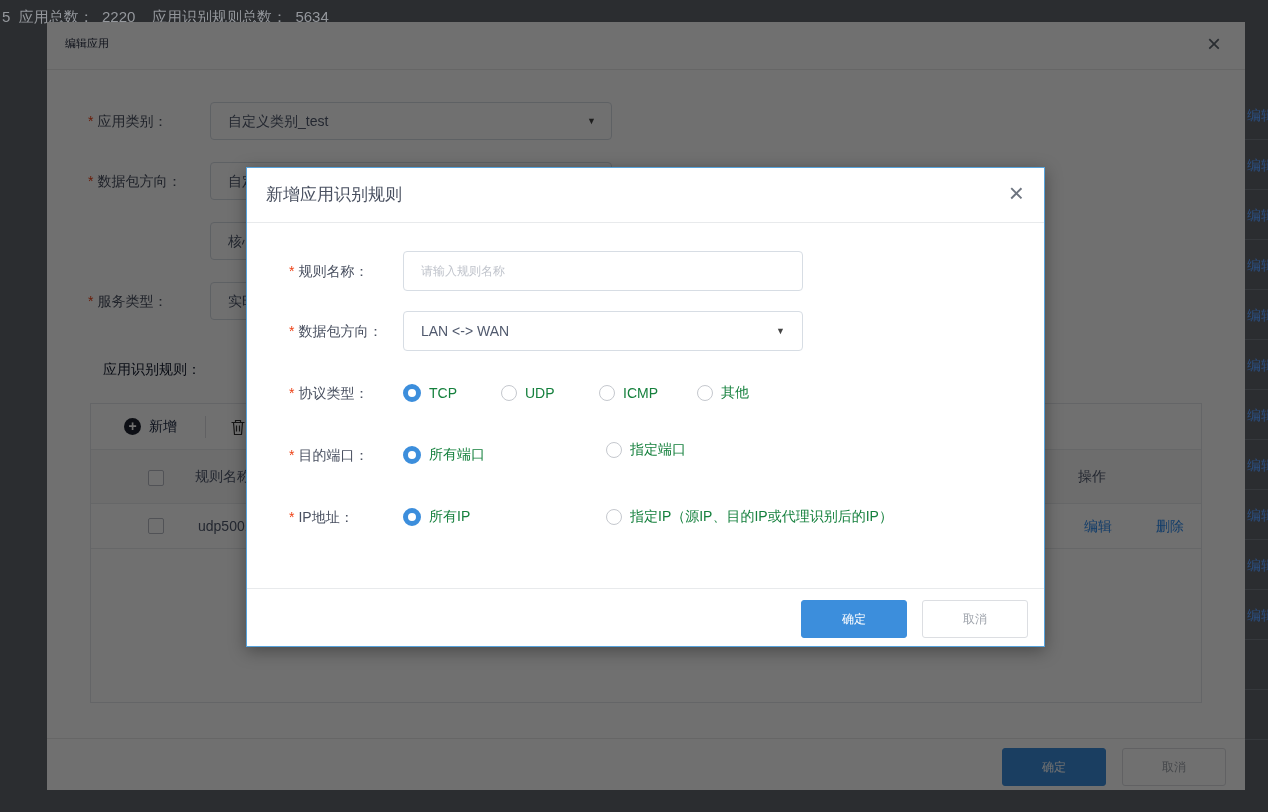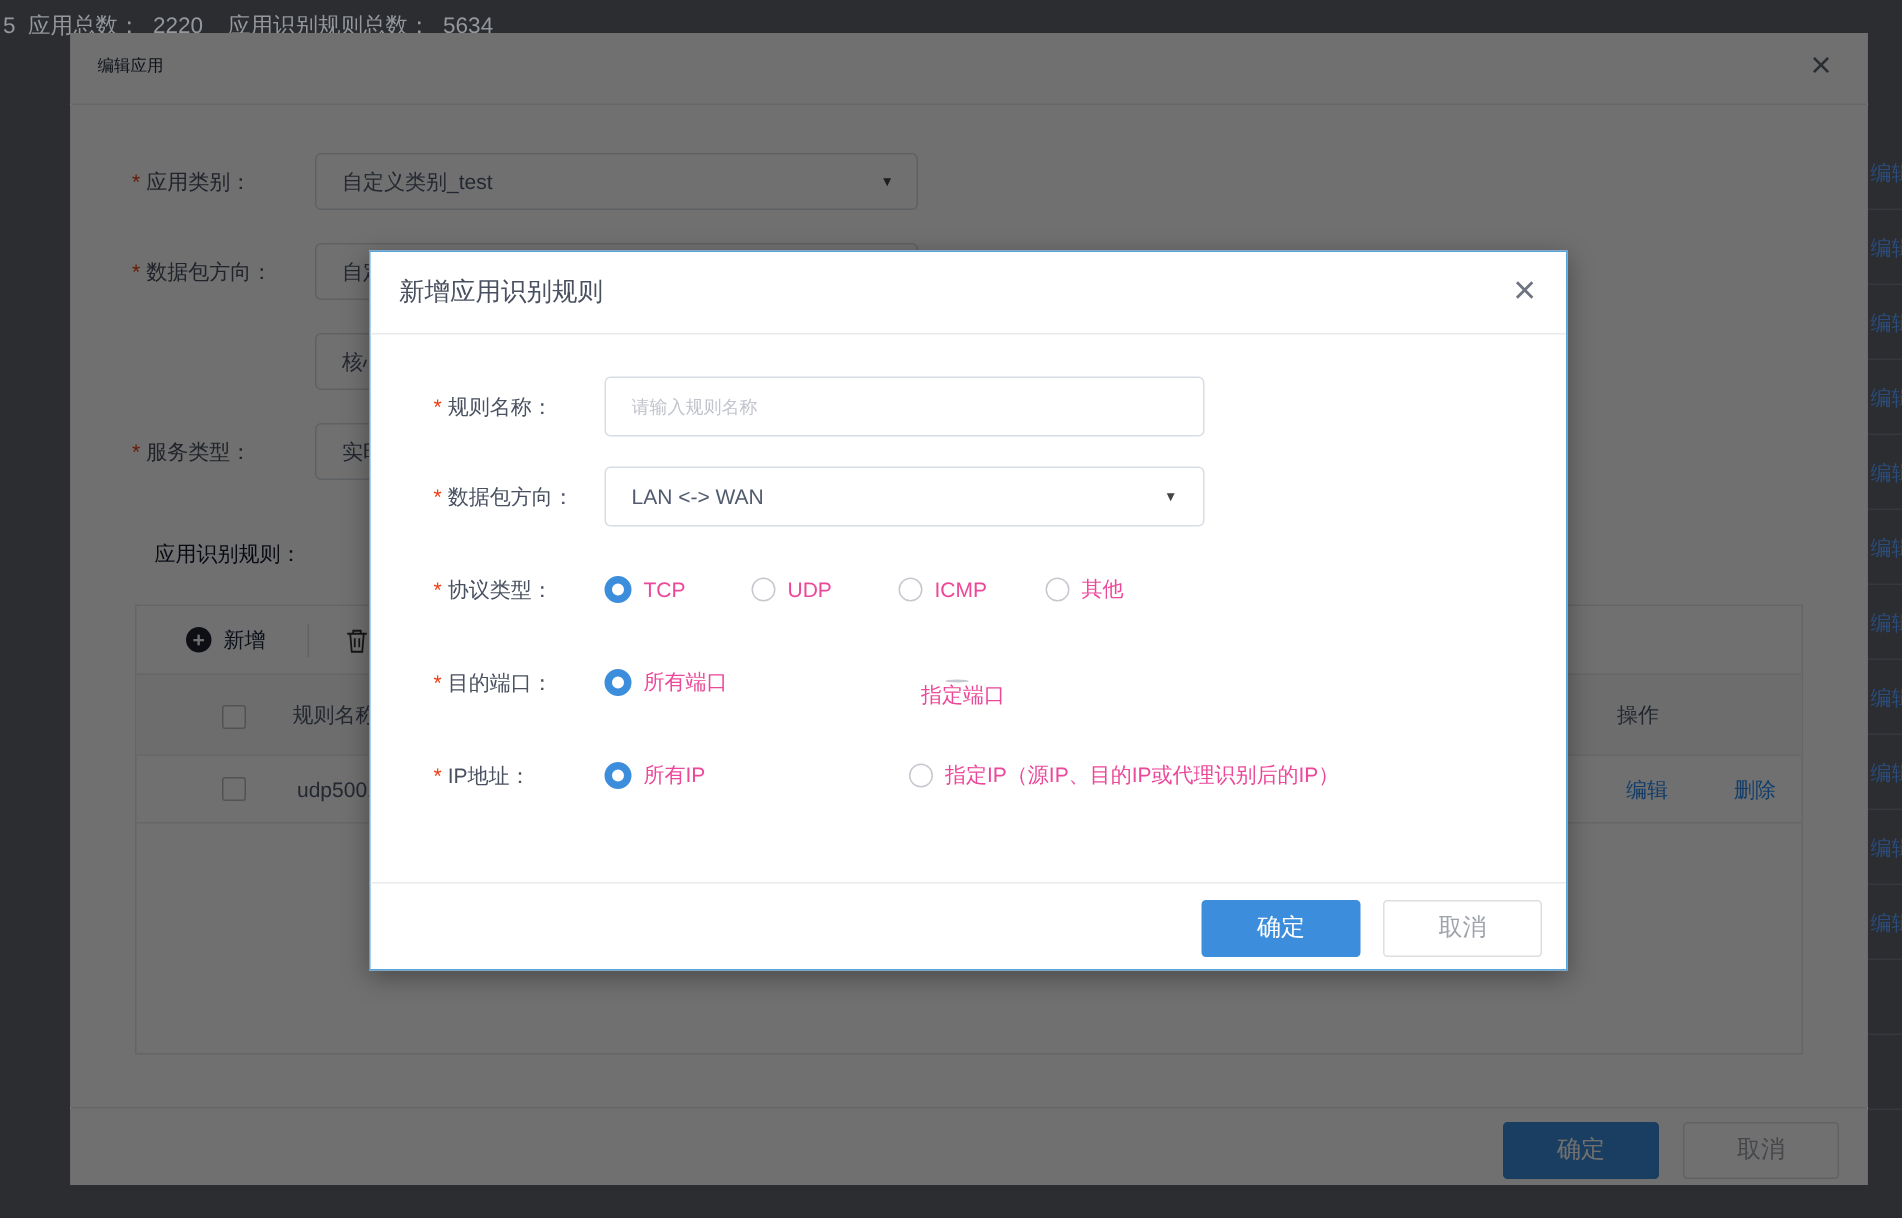--- a/index.html
+++ b/index.html
@@ -31,42 +31,42 @@
   .add-label { margin-left:8px; color:#17233d; }
   .tb-sep { width:1px; height:22px; background:#dcdee2; margin:0 24px 0 28px; }
   .m1-thead { position:relative; height:55px; background:#f8f8f9; border-top:1px solid #e8eaec; border-bottom:1px solid #e8eaec; }
   .m1-trow { position:relative; height:45px; border-bottom:1px solid #e8eaec; }
   .checkbox { position:absolute; width:16px; height:16px; border:1px solid #b8bcc4; border-radius:2px; background:#fff; }
   .th-name { position:absolute; left:104px; line-height:53px; color:#515a6e; }
   .th-action { position:absolute; left:987px; line-height:53px; color:#515a6e; }
   .td-name { position:absolute; left:107px; line-height:45px; color:#515a6e; }
   .row-link { position:absolute; line-height:45px; color:#2d8cf0; cursor:pointer; }
   .m1-footer { position:absolute; left:0; top:716px; width:1198px; height:52px; border-top:1px solid #e8e8e8; }
-  .btn { position:absolute; width:104px; height:38px; border-radius:3px; font-size:16px; text-align:center;
+  .btn { position:absolute; width:104px; height:38px; border-radius:3px; font-size:12px; text-align:center;
          line-height:36px; cursor:pointer; }
   .btn-primary { background:#3c8edc; border:1px solid #3c8edc; color:#fff; }
   .btn-plain { background:#fff; border:1px solid #dcdee2; color:#9ea3ab; }
   
   .dim { position:absolute; left:47px; top:22px; width:1198px; height:768px; background:rgba(0,0,0,0.56); z-index:2; }
   
   .modal2 { position:absolute; left:246px; top:167px; width:799px; height:480px; background:#fff;
             border:1px solid #57a3dc; box-shadow:0 4px 16px rgba(0,0,0,0.35); z-index:3; }
   .m2-header { position:relative; height:55px; border-bottom:1px solid #e8eaec; }
   .m2-title { position:absolute; left:19px; top:15px; font-size:17px; color:#495060; }
   .m2-close { position:absolute; right:20px; top:10px; font-size:26px; color:#6e7580; cursor:pointer; }
   .m2-label { position:absolute; left:42px; color:#495060; }
   .m2-input { position:absolute; left:156px; width:400px; height:40px; border:1px solid #d7dde4; border-radius:4px;
               padding-left:17px; font-size:12px; color:#515a6e; font-family:inherit; outline:none; }
   .m2-input::placeholder { color:#c0c4cc; }
   .m2-select { position:absolute; left:156px; width:400px; height:40px; border:1px solid #d7dde4; border-radius:4px;
                line-height:38px; padding-left:17px; color:#515a6e; background:#fff; }
   .radio-group { position:absolute; display:flex; align-items:center; height:20px; }
   .radio { display:inline-block; width:16px; height:16px; border:1px solid #c5c8ce; border-radius:50%; background:#fff; }
   .radio.checked { width:18px; height:18px; border:5px solid #3c8edc; }
-  .radio-label { margin-left:8px; color:#ec4899; white-space:nowrap; }
+  .radio-label { margin-left:8px; color:#15803d; white-space:nowrap; }
   .m2-footer { position:absolute; left:0; top:420px; width:797px; height:59px; border-top:1px solid #e8eaec; }
   .btn-lg { width:106px; height:38px; }
 </style>
 </head>
 <body>
 
 <div class="top-stats"><span>5</span>  <span>应用总数：  2220    应用识别规则总数：  5634</span></div>
 
 <div class="bg-right-col">
   <div class="bg-right-row"><span>编辑</span></div>
@@ -163,21 +163,21 @@
   <div class="radio-group" style="left:450px; top:215px;">
     <span class="radio"></span>
     <span class="radio-label">其他</span>
   </div>
 
   <div class="m2-label" style="top:277px; line-height:20px;"><span class="req">*</span><span>目的端口：</span></div>
   <div class="radio-group" style="left:156px; top:277px;">
     <span class="radio checked"></span>
     <span class="radio-label">所有端口</span>
   </div>
-  <div class="radio-group" style="left:359px; top:285px;flex-direction:column;">
+  <div class="radio-group" style="left:359px; top:272px;">
     <span class="radio"></span>
     <span class="radio-label">指定端口</span>
   </div>
 
   <div class="m2-label" style="top:339px; line-height:20px;"><span class="req">*</span><span>IP地址：</span></div>
   <div class="radio-group" style="left:156px; top:339px;">
     <span class="radio checked"></span>
     <span class="radio-label">所有IP</span>
   </div>
   <div class="radio-group" style="left:359px; top:339px;">

